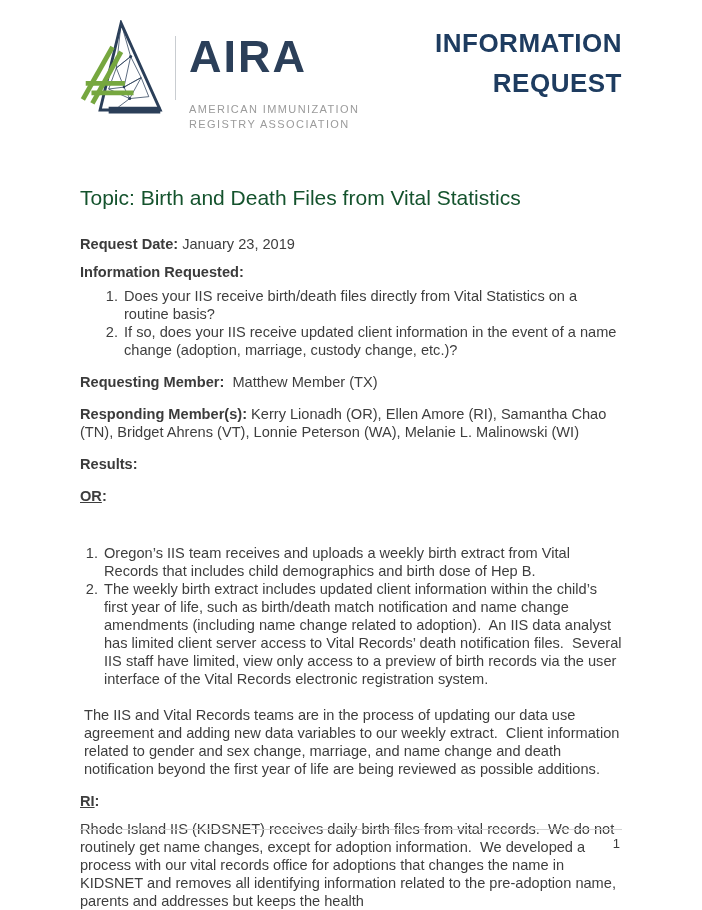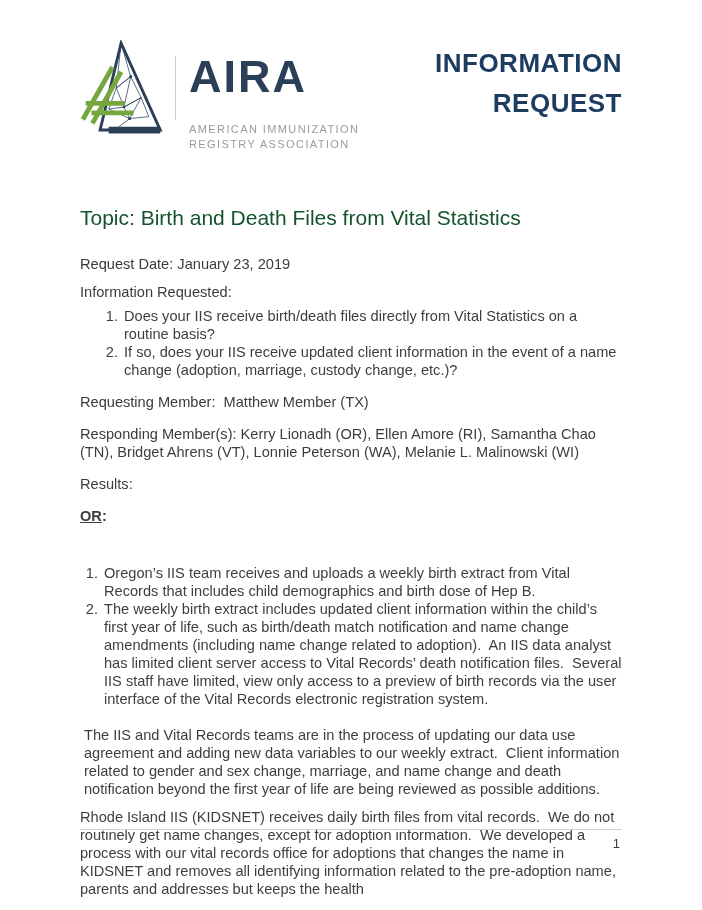--- a/index.html
+++ b/index.html
@@ -4,21 +4,21 @@
 <style>
   html,body { margin:0; padding:0; }
   body {
     width:702px; height:910px;
     background:#ffffff;
     font-family:"Liberation Sans", sans-serif;
     color:#3e3e3e;
     position:relative;
     overflow:hidden;
   }
-  .page { padding:40px 80px 0 80px; position:relative; }
+  .page { padding:20px 80px 0 80px; position:relative; }
 
   
   .header { display:flex; align-items:flex-start; }
   .logo-svg { width:86px; height:96px; flex:0 0 auto; }
   .logo-divider { width:1px; height:64px; background:#c9cdd1; margin:16px 13px 0 9px; flex:0 0 auto; }
   .brand-block { margin-top:14px; }
   .brand-name {
     font-size:45px; font-weight:bold; color:#2b3f59;
     line-height:1; letter-spacing:2px;
   }
@@ -34,21 +34,21 @@
   }
 
   
   .topic {
     margin-top:54px;
     font-size:21px; font-weight:400; color:#14532d;
   }
   .body-text { font-size:14.6px; line-height:18px; }
   .block { margin-top:14px; }
   .block-sm { margin-top:10px; }
-  b.lbl { font-weight:normal; color:#3b3b3b; }
+  b.lbl { font-weight:bold; color:#3b3b3b; }
   .val, .para, li { white-space:pre-wrap; }
 
   ol.num-list { margin:6px 0 0 0; padding-left:42px; }
   ol.num-list.flush { padding-left:22px;margin-top:39px; }
   ol.num-list li { margin:0; padding-left:2px; }
 
   .state-heading { font-weight:bold; }
   .state-heading .st { text-decoration:underline; }
 
   .continuation { margin-left:4px; margin-top:18px; }
@@ -135,18 +135,21 @@
 
   <div class="body-text block state-heading">
     <span class="st">OR</span><span>:</span>
   </div>
   <ol class="num-list flush body-text">
     <li>Oregon’s IIS team receives and uploads a weekly birth extract from Vital Records that includes child demographics and birth dose of Hep B.</li>
     <li>The weekly birth extract includes updated client information within the child’s first year of life, such as birth/death match notification and name change amendments (including name change related to adoption).  An IIS data analyst has limited client server access to Vital Records’ death notification files.  Several IIS staff have limited, view only access to a preview of birth records via the user interface of the Vital Records electronic registration system.</li>
   </ol>
   <div class="body-text para continuation">The IIS and Vital Records teams are in the process of updating our data use agreement and adding new data variables to our weekly extract.  Client information related to gender and sex change, marriage, and name change and death notification beyond the first year of life are being reviewed as possible additions.</div>
 
+  <div class="body-text block state-heading">
+    <span class="st">RI</span><span>:</span>
+  </div>
   <div class="body-text para block-sm">Rhode Island IIS (KIDSNET) receives daily birth files from vital records.  We do not routinely get name changes, except for adoption information.  We developed a process with our vital records office for adoptions that changes the name in KIDSNET and removes all identifying information related to the pre-adoption name, parents and addresses but keeps the health</div>
 
 </div>
 
 <div class="footer-divider"></div>
 <div class="page-number">1</div>
 
 </body></html>

